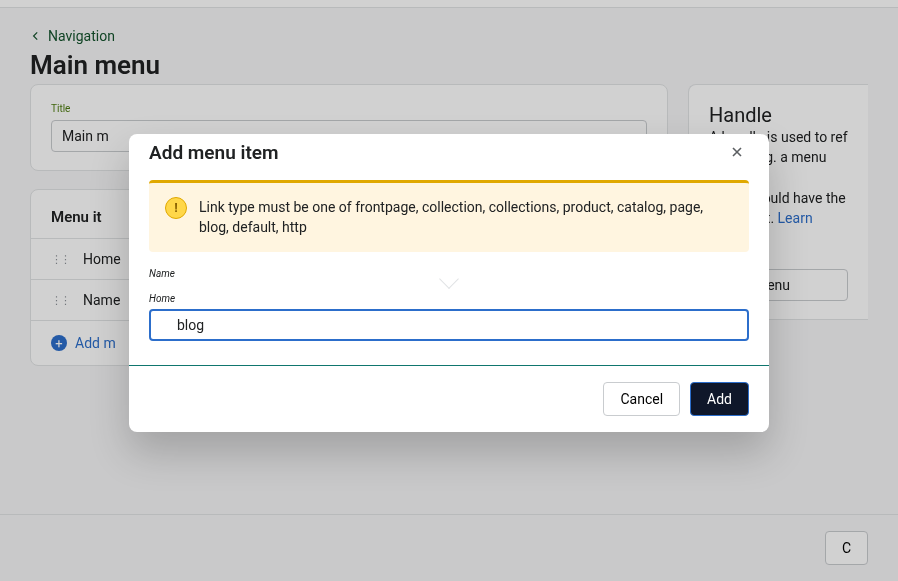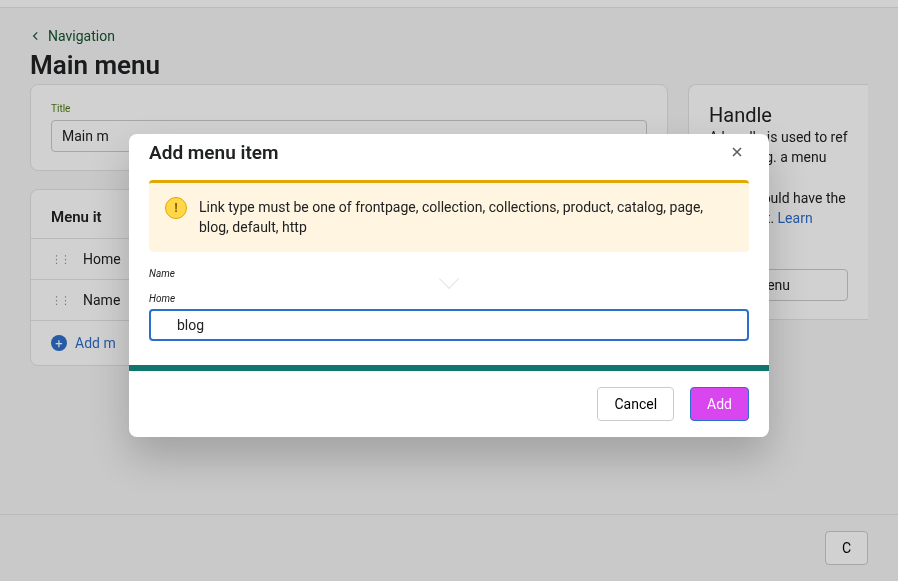--- a/index.html
+++ b/index.html
@@ -107,21 +107,21 @@
   .btn {
     border: 1px solid #c9cccf;
     background: #fff;
     border-radius: 4px;
     padding: 8px 16px;
     font-size: 14px;
     cursor: pointer;
     font-family: inherit;
   }
   .btn-primary {
-    background: #d946ef;
+    background: #0f172a;
     border-color: #2c6ecb;
     color: #fff;
   }
 
   
   .overlay {
     position: absolute;
     inset: 0;
     background: rgba(0,0,0,0.18);
     display: flex;
@@ -176,25 +176,25 @@
     left: 50%;
     bottom: -7px;
     width: 14px; height: 14px;
     background: #fff;
     border: 1px solid #e1e3e5;
     border-top: none;
     border-left: none;
     transform: translateX(-50%) rotate(45deg);
   }
   .modal-footer {
-    border-top: 6px solid #0f766e;
+    border-top: 1px solid #0f766e;
     padding: 16px 20px;
     display: flex;
     justify-content: flex-end;
-    gap: 16px;
+    gap: 10px;
   }
 </style>
 </head>
 <body>
 
 <div class="topbar"></div>
 <div class="page">
   <div class="breadcrumb">
     <svg viewBox="0 0 20 20" fill="none" stroke="currentColor" stroke-width="2">
         <path d="M12 4l-6 6 6 6"></path>

